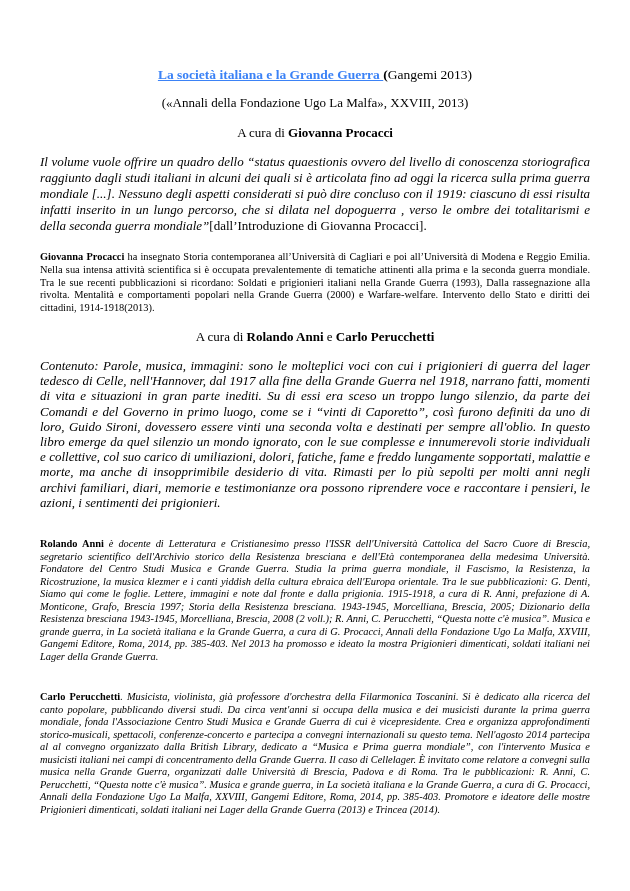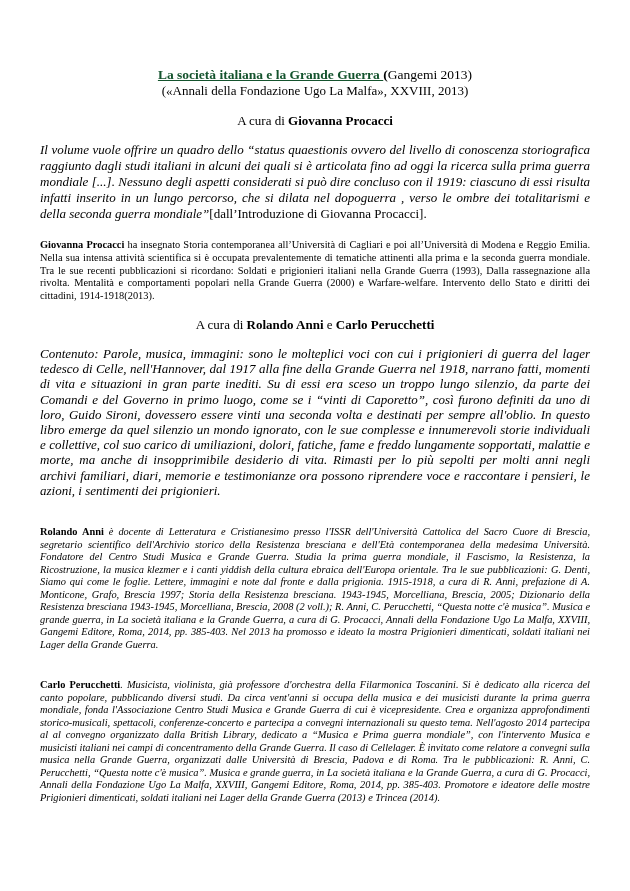--- a/index.html
+++ b/index.html
@@ -18,31 +18,31 @@
     overflow: hidden;
   }
   .center { text-align: center; }
   .title-line {
     font-size: 13.5px;
     line-height: 17px;
     margin: 0;
     font-weight: normal;
   }
   .title-link {
-    color: #14532d;
+    color: #3b82f6;
     font-weight: bold;
     text-decoration: underline;
     cursor: pointer;
   }
   .title-suffix { color: #000000; font-weight: normal; }
   .paren-bold { font-weight: bold; }
   .subtitle {
     font-size: 13px;
     line-height: 16px;
-    margin: 0;
+    margin: 12px;
   }
   .curator-line {
     font-size: 13px;
     margin: 14px 0 0 0;
   }
   .curator-prefix { }
   .curator-name { font-weight: bold; }
   .main-para {
     font-size: 13px;
     line-height: 16px;

